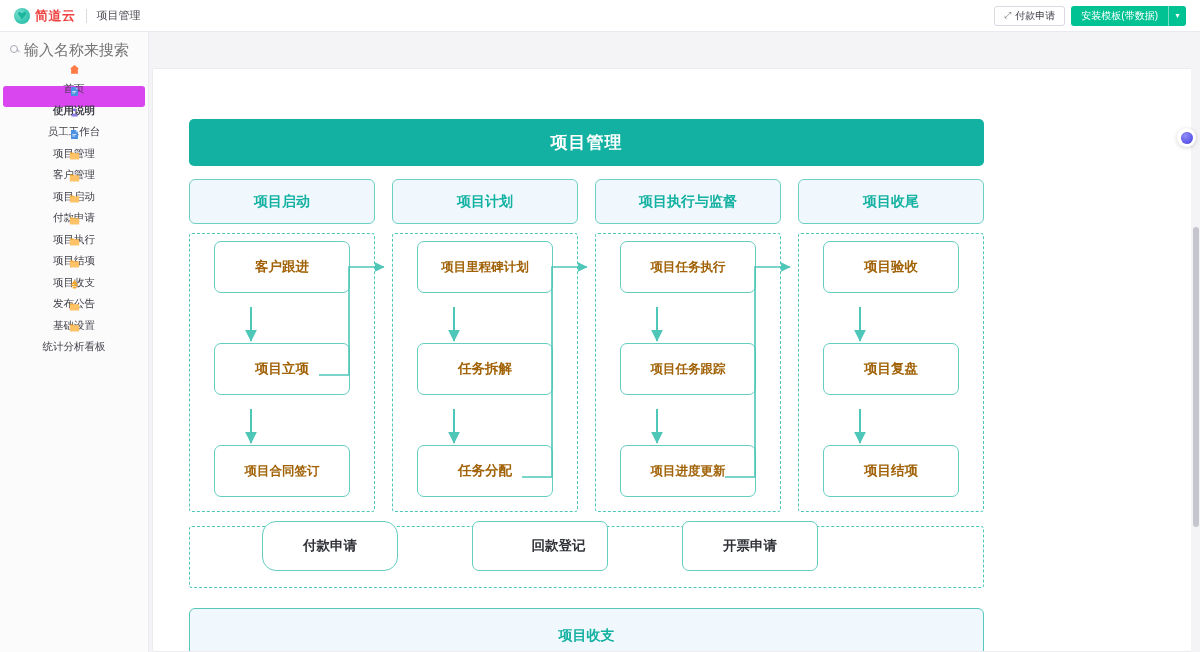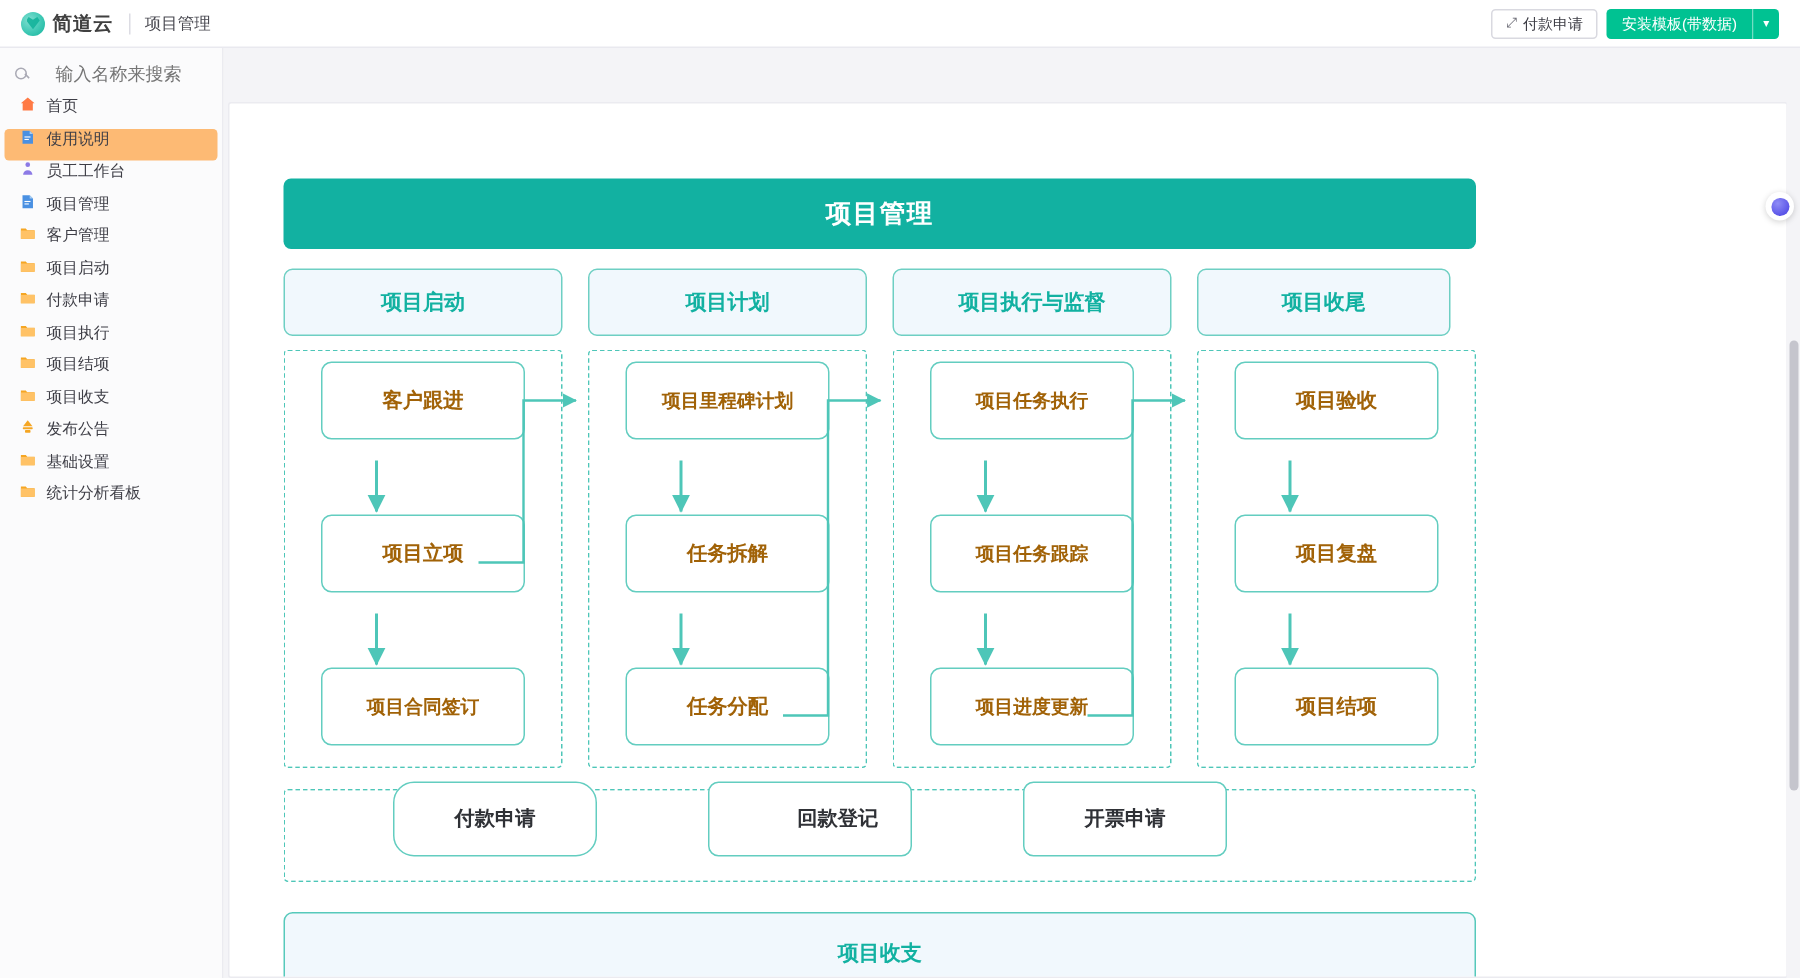--- a/index.html
+++ b/index.html
@@ -20,21 +20,21 @@
   .logo-mark {
     width: 16px; height: 16px; border-radius: 50% 50% 50% 50%;
     background: radial-gradient(circle at 35% 35%, #7fded0 0%, #3ec8b4 55%, #15b39c 100%);
     position: relative;
   }
   .logo-mark::after {
     content: ""; position: absolute; left: 3.5px; top: 3px; width: 9px; height: 9px;
     background: #14b39b; clip-path: polygon(50% 100%, 0 35%, 18% 10%, 50% 30%, 82% 10%, 100% 35%);
     opacity: .9;
   }
-  .brand-name { font-size: 13px; font-weight: bold; color: #404040; letter-spacing: .5px; }
+  .brand-name { font-size: 13px; font-weight: bold; color: #ef4444; letter-spacing: .5px; }
   .vdiv { width: 1px; height: 14px; background: #dcdce3; margin: 0 10px; }
   .app-title { font-size: 11px; color: #4a4a52; }
   .topbar-right { margin-left: auto; display: flex; align-items: center; gap: 6px; padding-right: 6px; }
   .btn-ghost {
     height: 20px; padding: 0 9px; border: 1px solid #d9d9e0; border-radius: 3px;
     background: #fff; font-size: 10px; color: #3c3c44; display: flex; align-items: center; gap: 4px;
     cursor: pointer; white-space: nowrap;
   }
   .ico-expand { font-size: 9px; color: #6b6b75; transform: rotate(0deg); display:inline-block; }
   .btn-split { display: flex; align-items: stretch; }
@@ -59,28 +59,28 @@
   .ico-search { width: 9px; height: 9px; position: relative; flex: none; }
   .ico-search::before {
     content: ""; position: absolute; left: 0; top: 0; width: 6px; height: 6px;
     border: 1.2px solid #a9a9b4; border-radius: 50%;
   }
   .ico-search::after {
     content: ""; position: absolute; left: 5.6px; top: 5.6px; width: 3.6px; height: 1.2px;
     background: #a9a9b4; transform: rotate(45deg);
   }
   .search-input {
-    border: none; outline: none; background: transparent; font-size: 12px; color: #86868f;
-    font-family: inherit; width: 110px; text-align: center;
+    border: none; outline: none; background: transparent; font-size: 15px; color: #86868f;
+    font-family: inherit; width: 110px;
   }
   .nav-item {
-    display: flex; gap: 7px; height: 21.5px; padding: 0 10px; margin: 0 3px;
-    border-radius: 3px; font-size: 10.5px; color: #3e3e46; cursor: pointer;
-  }
-  .nav-item.active { background: #fdba74; }
+    display: flex; align-items: center; gap: 7px; height: 21.5px; padding: 0 10px; margin: 0 3px;
+    border-radius: 3px; font-size: 10.5px; color: #3e3e46; cursor: pointer; flex-direction: column;
+  }
+  .nav-item.active { background: #d946ef; font-weight: bold; }
   .nav-ico { width: 11px; height: 11px; flex: none; display: block; }
 
   
   .content { position: absolute; left: 150px; top: 32px; width: 1050px; height: 620px; background: #f4f4f7; }
   .content-head { height: 36px; background: #f4f4f7; }
   .card {
     position: absolute; left: 2px; top: 36px; width: 1040px; height: 584px; background: #fff;
     border: 1px solid #ebebf0; border-radius: 2px; overflow: hidden;
   }
   .canvas { position: relative; width: 1040px; height: 584px; }
@@ -326,21 +326,21 @@
             <div class="phase-head" style="left: 239px; width: 186px;">项目计划</div>
             <div class="phase-col" style="left: 239px; width: 186px;"></div>
             <div class="node small" style="left: 264px; top: 172px;">项目里程碑计划</div>
             <div class="node" style="left: 264px; top: 274px;">任务拆解</div>
             <div class="node" style="left: 264px; top: 376px;">任务分配</div>
             <div class="phase-head" style="left: 442px; width: 186px;">项目执行与监督</div>
             <div class="phase-col" style="left: 442px; width: 186px;"></div>
             <div class="node small" style="left: 467px; top: 172px;">项目任务执行</div>
             <div class="node small" style="left: 467px; top: 274px;">项目任务跟踪</div>
             <div class="node small" style="left: 467px; top: 376px;">项目进度更新</div>
-            <div class="phase-head" style="left: 645px; width: 169px;">项目收尾</div>
+            <div class="phase-head" style="left: 645px; width: 186px;">项目收尾</div>
             <div class="phase-col" style="left: 645px; width: 186px;"></div>
             <div class="node" style="left: 670px; top: 172px;">项目验收</div>
             <div class="node" style="left: 670px; top: 274px;">项目复盘</div>
             <div class="node" style="left: 670px; top: 376px;">项目结项</div>
           </div>
 
         <svg class="edges" viewBox="0 0 1040 584">
           <defs>
             <marker id="ah" markerWidth="7" markerHeight="7" refX="5.6" refY="3" orient="auto">
               <path d="M0,0 L6,3 L0,6 z" fill="#4ec6b8"></path>

